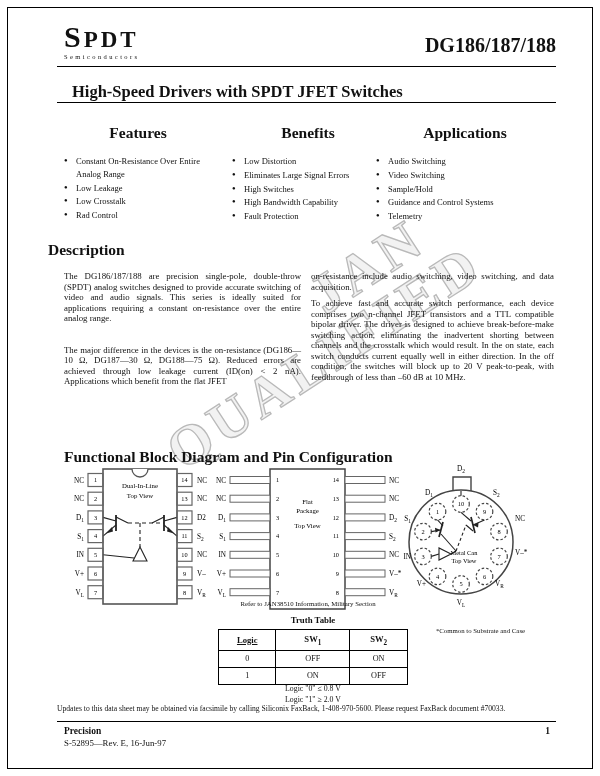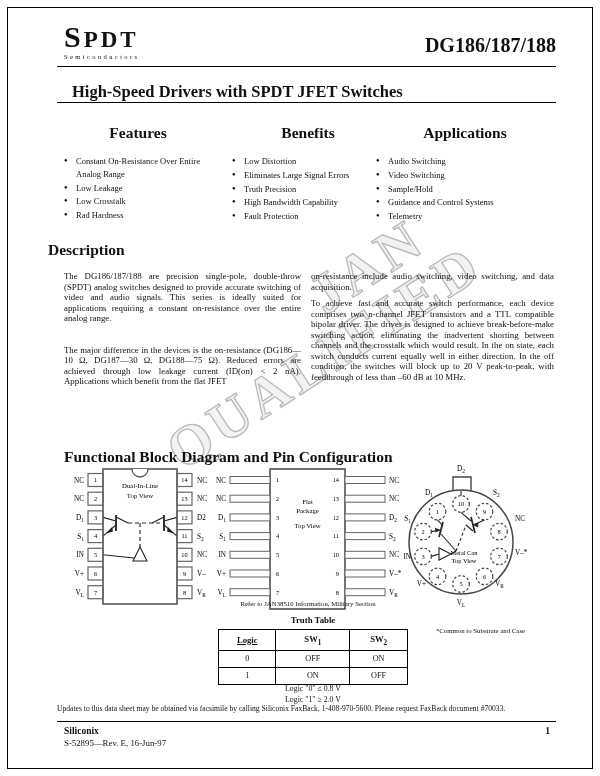--- a/index.html
+++ b/index.html
@@ -79,29 +79,29 @@
 <div class="rule rule1"></div>
 <h1 class="doc-title">High-Speed Drivers with SPDT JFET Switches</h1>
 <div class="rule rule2"></div>
 
 <section class="col col-feat">
   <h2>Features</h2>
   <ul class="blist">
     <li>Constant On-Resistance Over Entire Analog Range</li>
     <li>Low Leakage</li>
     <li>Low Crosstalk</li>
-    <li>Rad Hardness</li>
+    <li>Rad Control</li>
   </ul>
 </section>
 <section class="col col-ben">
   <h2>Benefits</h2>
   <ul class="blist">
     <li>Low Distortion</li>
     <li>Eliminates Large Signal Errors</li>
-    <li>Truth Precision</li>
+    <li>High Switches</li>
     <li>High Bandwidth Capability</li>
     <li>Fault Protection</li>
   </ul>
 </section>
 <section class="col col-app">
   <h2>Applications</h2>
   <ul class="blist">
     <li>Audio Switching</li>
     <li>Video Switching</li>
     <li>Sample/Hold</li>
@@ -332,15 +332,15 @@
   </tr>
 </tbody>
   </table>
 <div class="tt-notes">
   <div>Logic "0" ≤ 0.8 V</div>
   <div>Logic "1" ≥ 2.0 V</div>
 </div>
 
 <div class="updates">Updates to this data sheet may be obtained via facsimile by calling Siliconix FaxBack, 1-408-970-5600.  Please request FaxBack document #70033.</div>
 <div class="rule rule-footer"></div>
-<div class="footer-company">Siliconix</div>
+<div class="footer-company">Precision</div>
 <div class="footer-rev">S-52895—Rev. E, 16-Jun-97</div>
 <div class="footer-page">1</div>
 
 </body></html>

